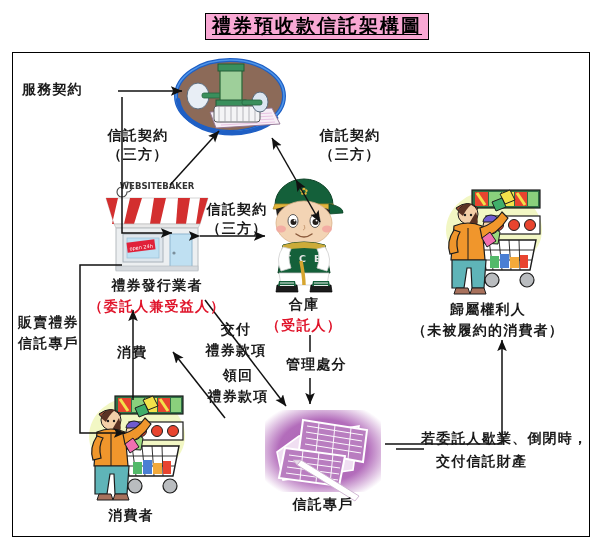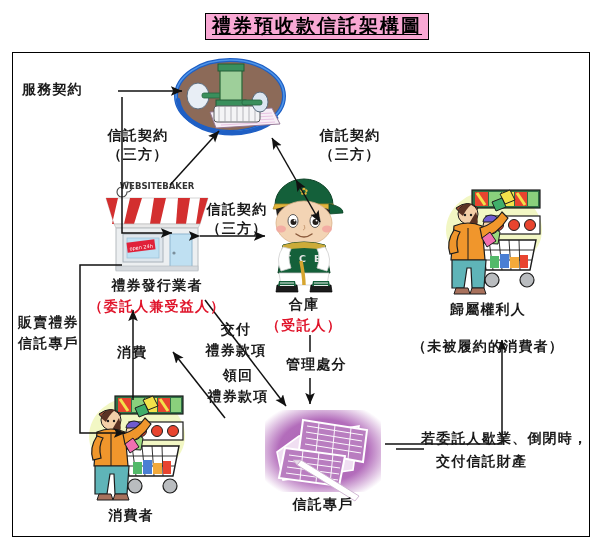--- a/index.html
+++ b/index.html
@@ -468,16 +468,16 @@
       <path d="M48,56 q14,-4 22,-16 l6,6 q-10,16 -26,20 z" fill="#f0962c" stroke="#1d1d1d" stroke-width="1.2"></path>
       <path d="M22,58 q-8,12 -4,24 l8,-2 q-3,-12 2,-20 z" fill="#f0962c" stroke="#1d1d1d" stroke-width="1.2"></path>
       <path d="M20,88 l34,0 l-2,28 l-12,0 l-1,-20 l-4,0 l-3,20 l-12,0 z" fill="#5fb4b8" stroke="#1d1d1d" stroke-width="1.2"></path>
       <path d="M24,116 l12,0 l2,6 l-16,0 z" fill="#a8715c" stroke="#1d1d1d" stroke-width="1"></path>
       <path d="M40,116 l12,0 l2,6 l-16,0 z" fill="#a8715c" stroke="#1d1d1d" stroke-width="1"></path>
       <path d="M68,22 l10,-4 l5,10 l-10,4 z" fill="#f2e14a" stroke="#1d1d1d" stroke-width="1"></path>
       <path d="M60,30 l10,-4 l4,9 l-10,4 z" fill="#3fae6a" stroke="#1d1d1d" stroke-width="1"></path>
       <path d="M50,66 l8,-6 l6,9 l-9,6 z" fill="#f06fb0" stroke="#1d1d1d" stroke-width="1"></path>
     </svg>
     <div class="lbl center" style="left:-16px; top:128px; width:144px;">歸屬權利人</div>
-    <div class="lbl center" style="left:-48px; top:149px; width:208px;margin-top:16px;">（未被履約的消費者）</div>
+    <div class="lbl center" style="left:-48px; top:149px; width:208px;">（未被履約的消費者）</div>
   </div>
 
 </div>
 
 </body></html>

